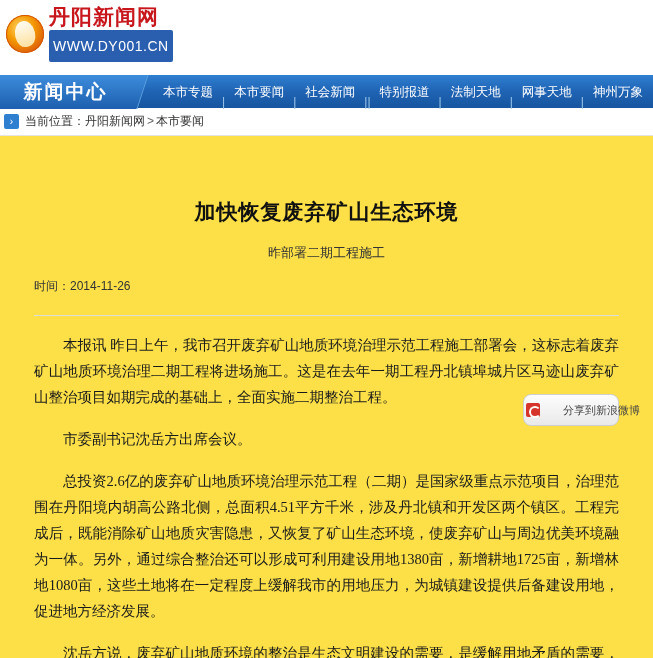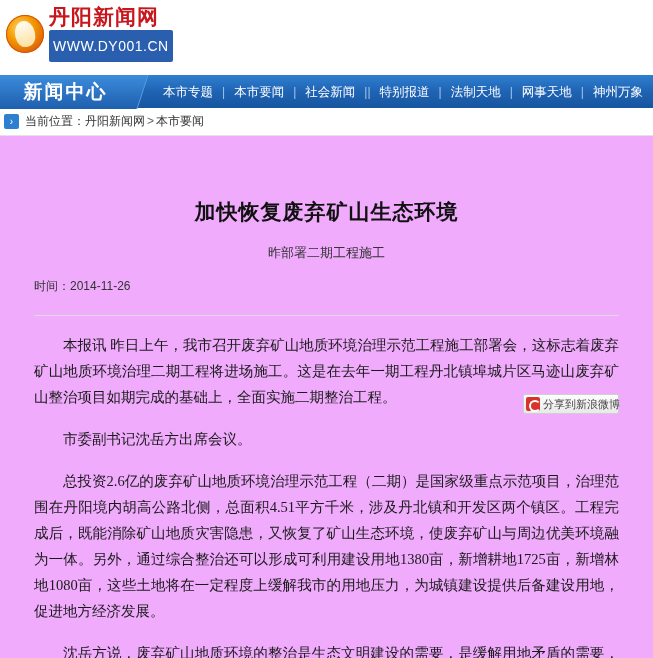--- a/index.html
+++ b/index.html
@@ -3,21 +3,21 @@
 <meta charset="utf-8">
 <style>
   * { box-sizing: border-box; }
   html, body {
     margin: 0; padding: 0;
     width: 653px; height: 658px;
     background: #ffffff;
     font-family: "Liberation Sans", sans-serif;
     overflow: hidden;
   }
-  .page { position: relative; width: 653px; height: 658px; background:#f0abfc; }
+  .page { position: relative; width: 653px; height: 658px; background:#fde047; }
 
   
   .banner {
     position: relative;
     height: 74px;
     width: 653px;
     background: #ffffff;
     overflow: hidden;
     display: flex;
   }
@@ -121,21 +121,21 @@
     display:flex; align-items:center; justify-content:center;
     letter-spacing: 2px;
     border-right: 1px solid #5aa0e0;
   }
   .nav-brand::after{
     content:""; position:absolute; right:-12px; top:0; width:24px; height:34px;
     background: linear-gradient(180deg,#3d8cdc 0%, #1d5fae 100%);
     transform: skewX(-18deg);
     border-right: 1px solid #5aa0e0;
   }
-  .nav-items { display:flex; align-items:center; margin-left: 22px; overflow:hidden; }
+  .nav-items { display:flex; align-items:flex-end; margin-left: 22px; overflow:hidden; }
   .nav-item {
     color:#ffffff; font-size: 12.5px; padding: 0 9px; white-space: nowrap;
     line-height: 34px; cursor:pointer;
   }
   .nav-sep { color: #9ec8ec; font-size: 12px; }
 
   
   .crumb-wrap {
     height: 28px; display:flex; align-items:center;
     border-bottom: 1px solid #e3e3e3;
@@ -167,25 +167,25 @@
     color:#333;
     margin-top: 18px;
   }
   .art-time {
     font-size: 12px;
     color:#333;
     margin-top: 16px;
   }
   .share-bar {
     position: absolute; right: 34px; top: 196px;
-    width: 96px; height: 20px;
+    width: 96px; height: 32px;
     background: linear-gradient(180deg,#fdfdfd 0%, #e9e9e9 100%);
     border: 1px solid #cfcfcf;
-    border-radius: 2px;
-    display:flex; align-items:center;
+    border-radius: 8px;
+    display:flex; align-items:center;gap:20px;
   }
   .share-ico {
     width: 14px; height: 14px; margin: 0 3px 0 2px;
     background: #d6352b; border-radius: 2px;
     position: relative; flex:none;
   }
   .share-ico::after{
     content:""; position:absolute; left:3px; top:3px; width:8px; height:8px;
     border: 2px solid #fff; border-radius: 50%;
     border-right-color: transparent;

